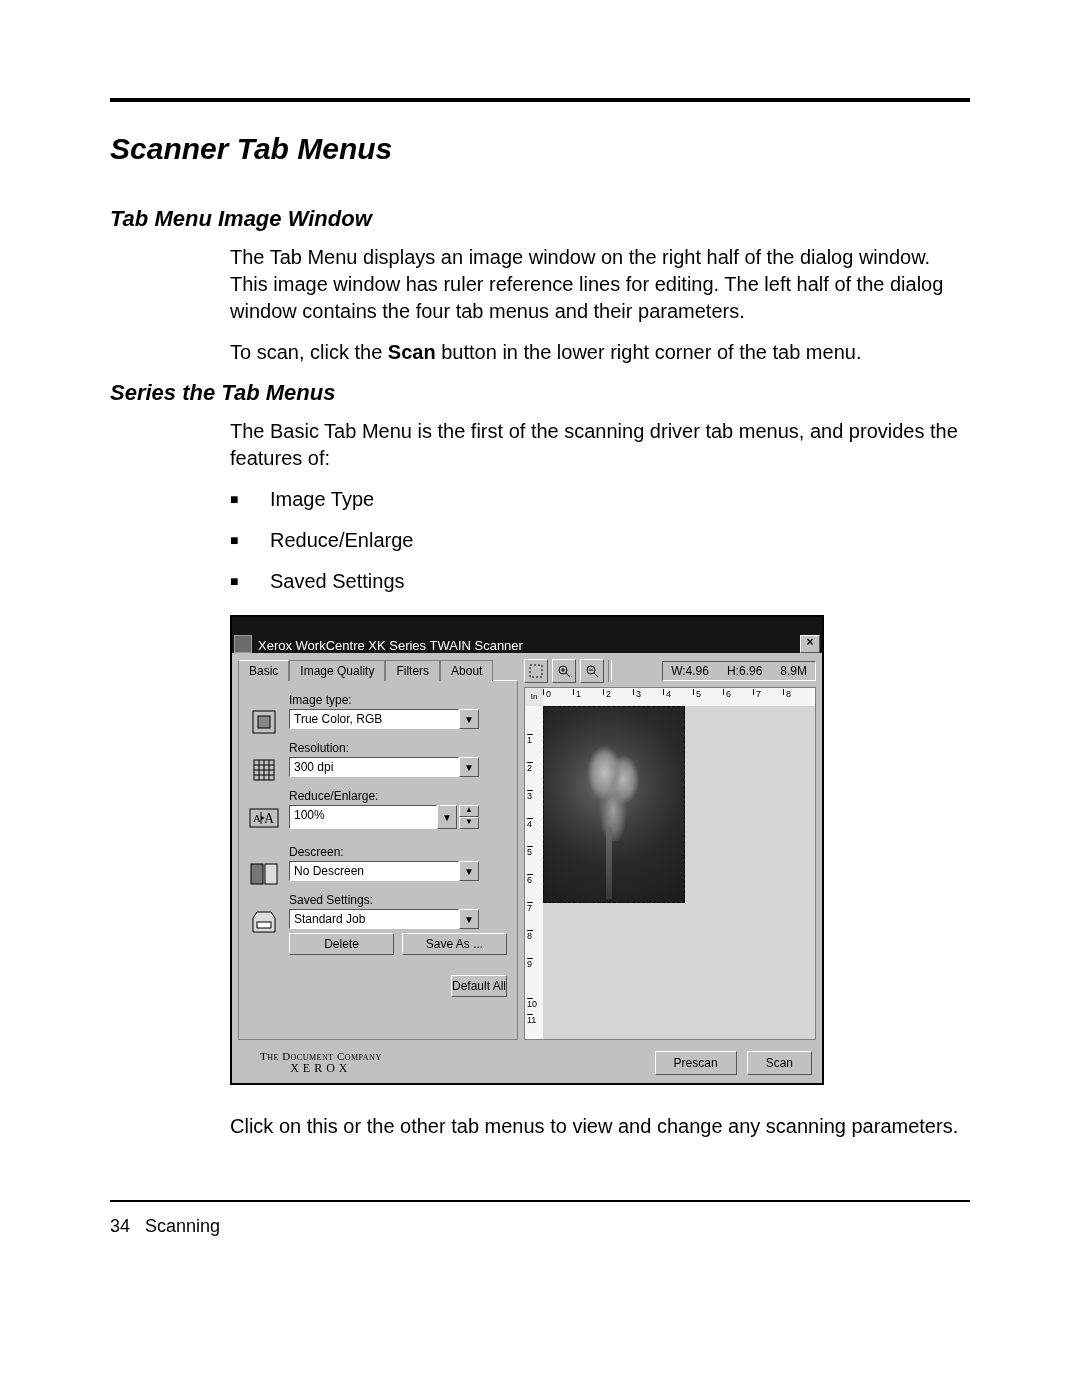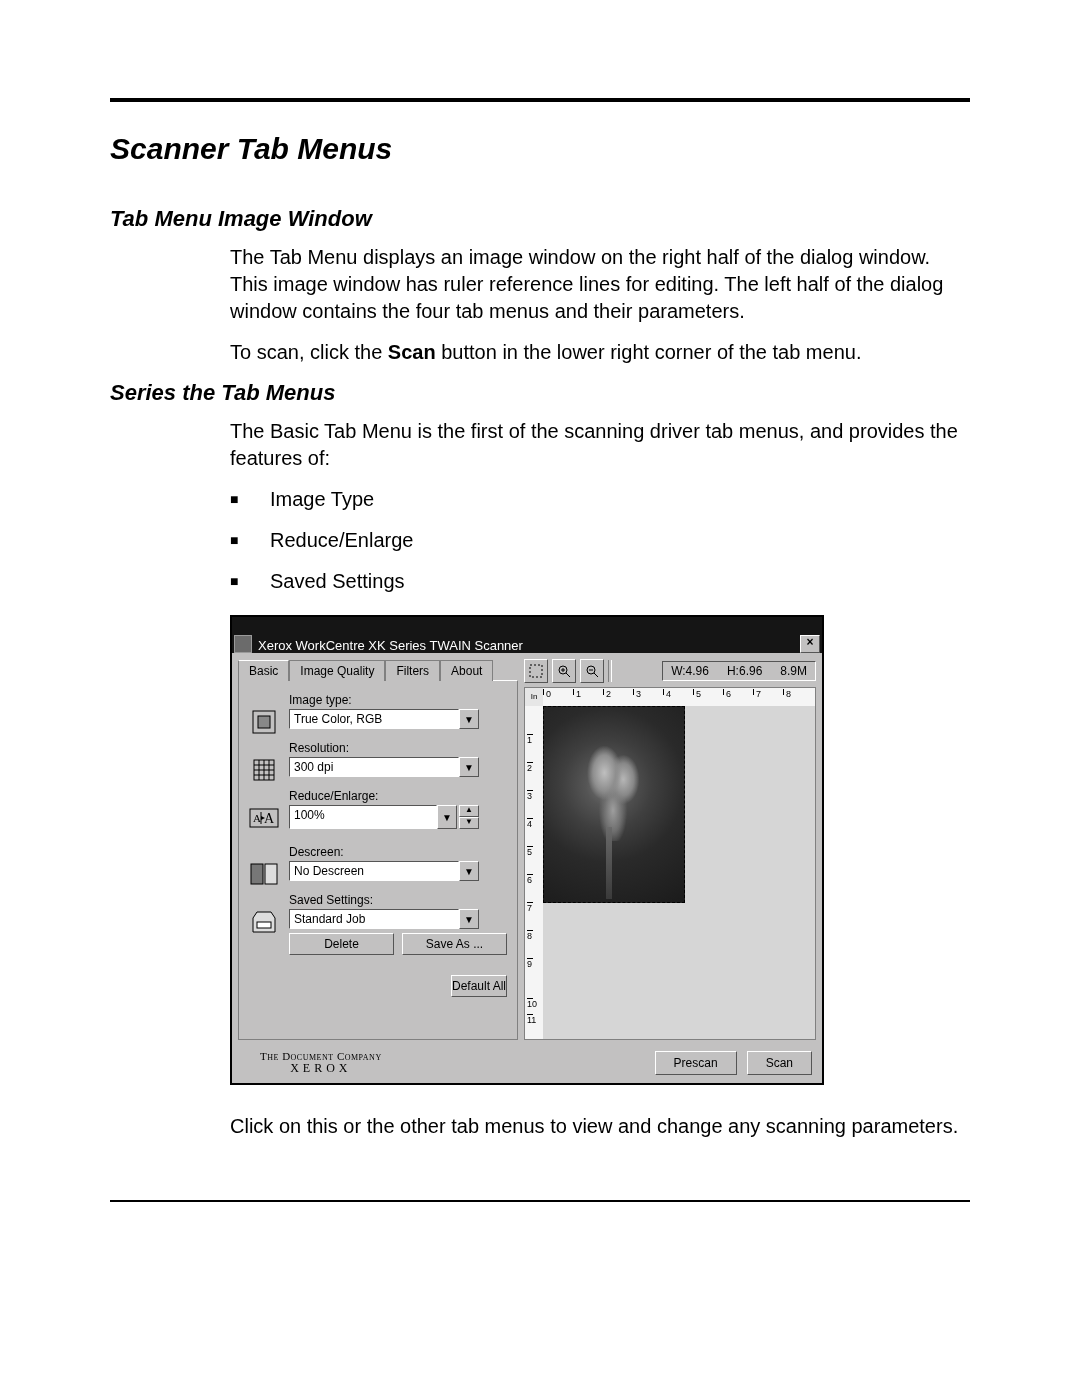--- a/index.html
+++ b/index.html
@@ -541,13 +541,16 @@
       <div style="width:10px"></div>
       <div class="btn">Scan</div>
     </div>
   </div>
 
   <div class="body-block" style="margin-top:28px;">
     <p>Click on this or the other tab menus to view and change any scanning parameters.</p>
   </div>
 
   <hr class="rule-thin">
+  <div class="footer">
+    <span>34</span>&nbsp;&nbsp;&nbsp;<span>Scanning</span>
+  </div>
 </div>
 
 </body></html>

